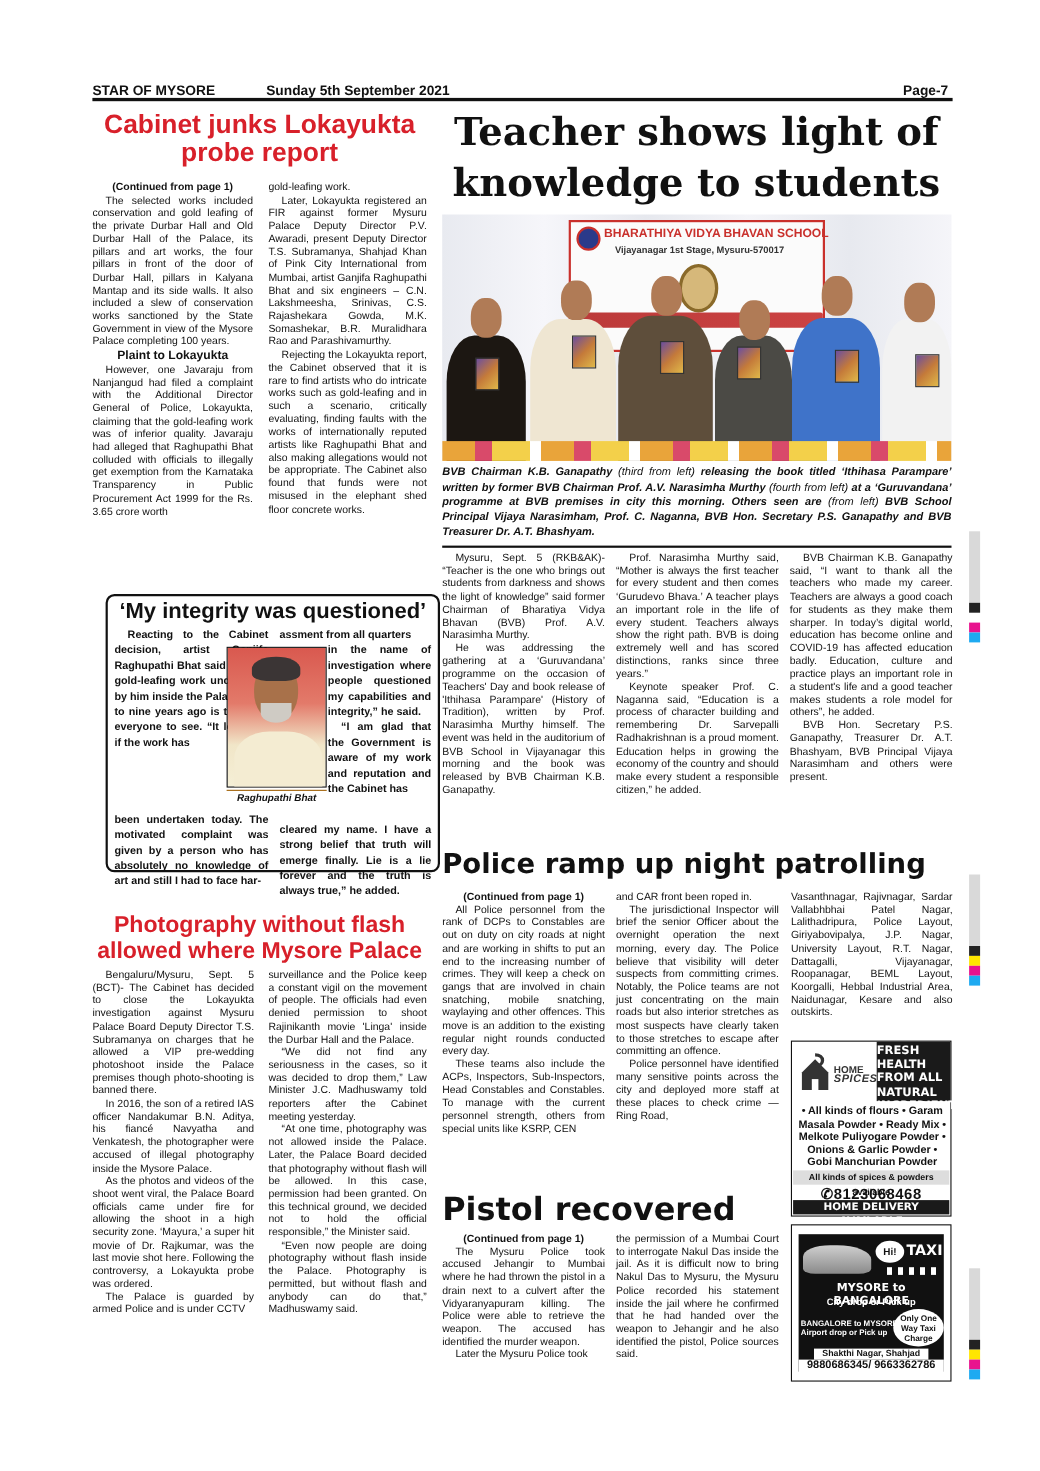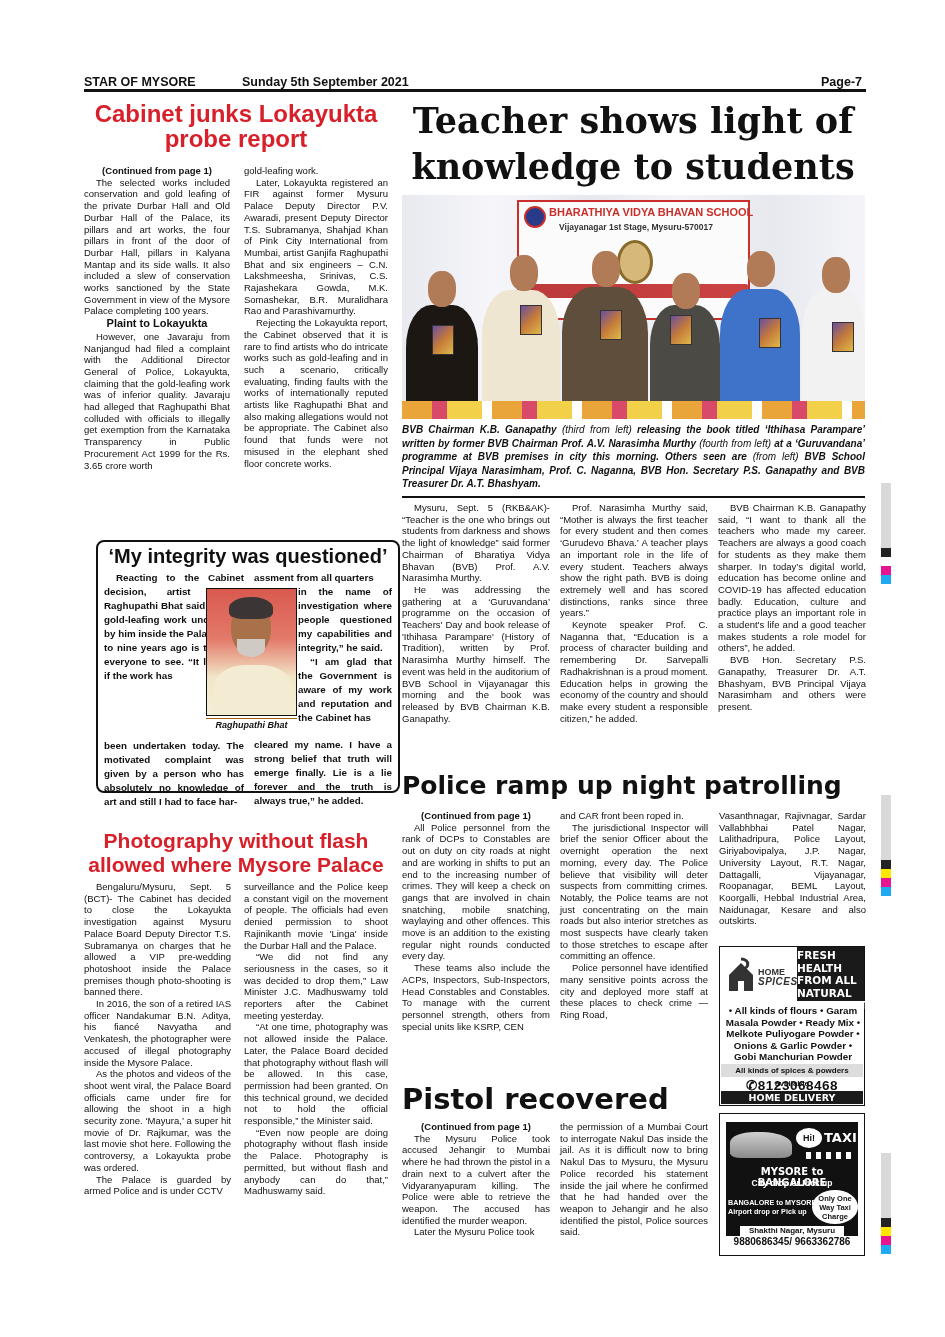--- a/index.html
+++ b/index.html
@@ -121,21 +121,21 @@
   <div class="col box-col" style="left:6px; top:197px; width:140px;">
     <p class="noind">been undertaken today. The motivated complaint was given by a person who has absolutely no knowledge of art and still I had to face har-</p>
   </div>
   <div class="col box-col" style="left:156px; top:29px; width:138px;">
     <p class="noind">assment from all quarters</p>
   </div>
   <div class="col box-col" style="left:200px; top:43px; width:94px;">
     <p class="noind">in the name of investigation where people questioned my capabilities and integrity,” he said.</p>
     <p>“I am glad that the Government is aware of my work and reputation and the Cabinet has</p>
   </div>
-  <div class="col box-col" style="left:156px; top:196px; width:138px;">
+  <div class="col box-col" style="left:156px; top:206px; width:138px;">
     <p class="noind">cleared my name. I have a strong belief that truth will emerge finally. Lie is a lie forever and the truth is always true,” he added.</p>
   </div>
   <div class="portrait">
     <div class="body"></div>
       <div class="face"></div>
       <div class="hair"></div>
       <div class="beard"></div>
   </div>
   <div class="portrait-cap">Raghupathi Bhat</div>
 </div>
@@ -201,21 +201,21 @@
   <span>BVB Chairman K.B. Ganapathy </span><span class="norm">(third from left)</span><span> releasing the book titled ‘Ithihasa Parampare’ written by former BVB Chairman Prof. A.V. Narasimha Murthy </span><span class="norm">(fourth from left)</span><span> at a ‘Guruvandana’ programme at BVB premises in city this morning.  Others seen are </span><span class="norm">(from left)</span><span> BVB School Principal Vijaya Narasimham, Prof. C. Naganna, BVB Hon. Secretary P.S. Ganapathy and BVB Treasurer Dr. A.T. Bhashyam.</span>
 </div>
 <div class="rule" style="left:402px; top:496px; width:463px; height:1.5px;"></div>
 
 <div class="col" style="left:402px; top:502px; width:148px;">
   <p>Mysuru, Sept. 5 (RKB&amp;AK)- “Teacher is the one who brings out students from darkness and shows the light of knowledge” said former Chairman of Bharatiya Vidya Bhavan (BVB) Prof. A.V. Narasimha Murthy.</p>
   <p>He was addressing the gathering at a ‘Guruvandana’ programme on the occasion of Teachers' Day and book release of 'Ithihasa Parampare' (History of Tradition), written by Prof. Narasimha Murthy himself. The event was held in the auditorium of BVB School in Vijayanagar this morning and the book was released by BVB Chairman K.B. Ganapathy.</p>
 </div>
 <div class="col" style="left:560px; top:502px; width:148px;">
   <p>Prof. Narasimha Murthy said, “Mother is always the first teacher for every student and then comes ‘Gurudevo Bhava.’ A teacher plays an important role in the life of every student. Teachers always show the right path. BVB is doing extremely well and has scored distinctions, ranks since three years.”</p>
-  <p>Keynote speaker Prof. C. Naganna that, “Education is a process of character building and remembering Dr. Sarvepalli Radhakrishnan is a proud moment.  Education helps in growing the economy of the country and should make every student a responsible citizen,” he added.</p>
+  <p>Keynote speaker Prof. C. Naganna said, “Education is a process of character building and remembering Dr. Sarvepalli Radhakrishnan is a proud moment.  Education helps in growing the economy of the country and should make every student a responsible citizen,” he added.</p>
 </div>
 <div class="col" style="left:718px; top:502px; width:148px;">
   <p>BVB Chairman K.B. Ganapathy said, “I want to thank all the teachers who made my career. Teachers are always a good coach for students as they make them sharper. In today’s digital world, education has become online and COVID-19 has affected education badly. Education, culture and practice plays an important role in a student's life and a good teacher makes students a role model for others”, he added.</p>
   <p>BVB Hon. Secretary P.S. Ganapathy, Treasurer Dr. A.T. Bhashyam, BVB Principal Vijaya Narasimham and others were present.</p>
 </div>
 
 <div class="abs h-black-sans" style="left:402px; top:771px; width:466px; font-size:25px; white-space:nowrap;">Police ramp up night patrolling</div>
 <div class="col" style="left:402px; top:810px; width:148px;">
   <p class="cont">(Continued from page 1)</p>
   <p>All Police personnel from the rank of DCPs to Constables are out on duty on city roads at night and are working in shifts to put an end to the increasing number of crimes. They will  keep a check on gangs that are involved in chain snatching, mobile snatching, waylaying and other offences. This move is an addition to the existing regular night rounds conducted every day.</p>
@@ -263,21 +263,21 @@
     <div class="hi">Hi!</div>
     <div class="taxi">TAXI</div>
     <div class="checker"></div>
     <div class="route1">MYSORE to BANGALORE</div>
     <div class="route1s">City drop or Pick up</div>
     <div class="route2">
       <div>BANGALORE to MYSORE</div>
       <div>Airport drop or Pick up</div>
     </div>
     <div class="oneway">Only One Way Taxi Charge</div>
-    <div class="addr">Shakthi Nagar, Mysuru</div>
+    <div class="addr">Shakthi Nagar, Shahjad</div>
     <div class="phones">9880686345/ 9663362786</div>
   </div>
 </div>
 
 <div class="regbar" style="top:483px;">
   <div class="g" style="height:65px;"></div>
     <div class="k"></div>
     <div style="height:9px;"></div>
     <div class="m"></div>
     <div class="c"></div>

